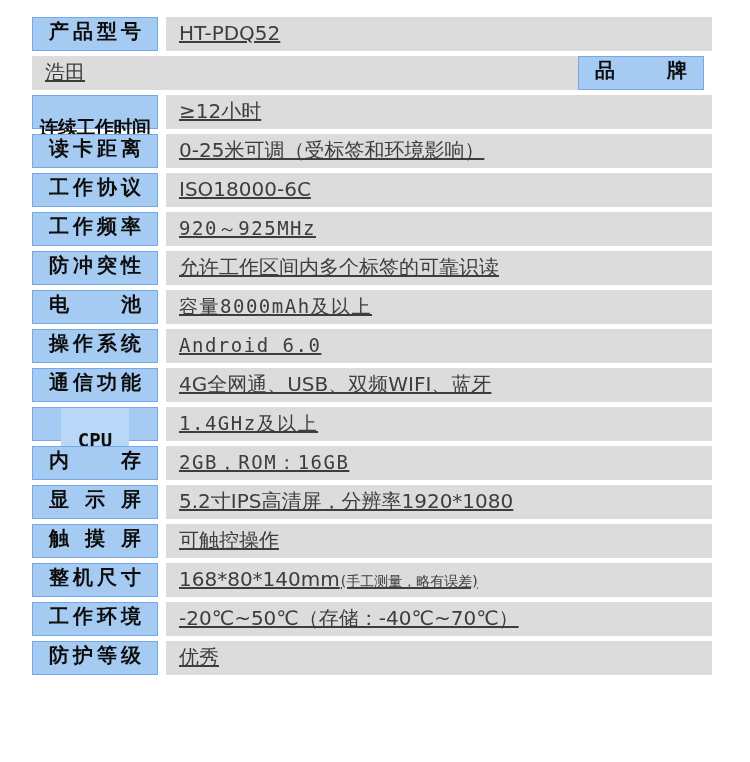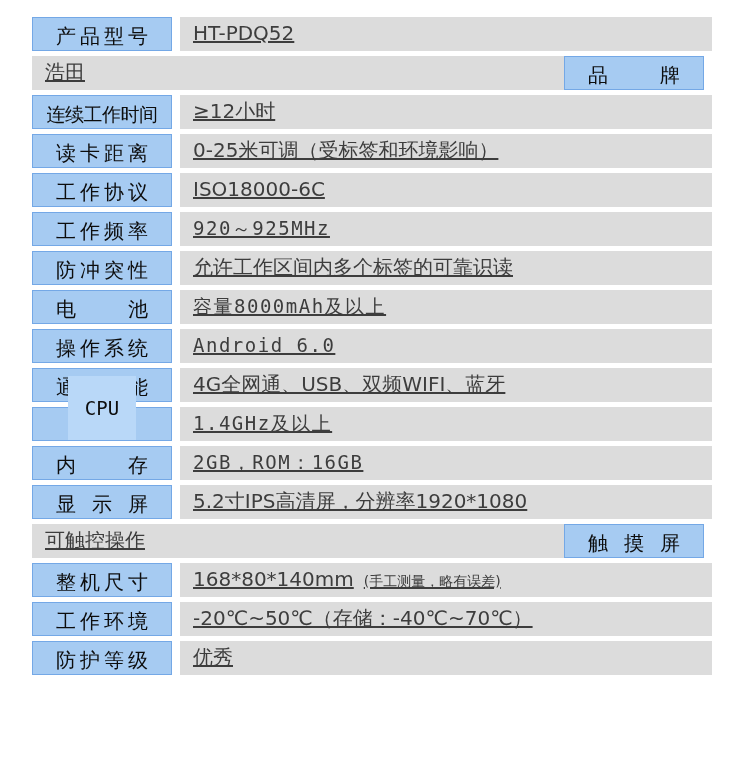--- a/index.html
+++ b/index.html
@@ -24,28 +24,28 @@
     top: 17px;
     width: 680px;
   }
   .row {
     display: flex;
     height: 34px;
     margin-bottom: 5px;
   }
   .cell.label {
     box-sizing: border-box;
-    width: 140px;
+    width: 126px;
     margin-right: 8px;
     background: var(--label-bg);
     border: 1px solid var(--label-border);
     display: flex;
-    align-items: flex-end;
+    align-items: flex-start;
     justify-content: center;
-    font-weight: normal;
+    font-weight: bold;
     font-size: 20px;
     color: var(--label-text);
     flex: none;
   }
   .label-text {
     display: inline-block;
     width: 92px;
     text-align: justify;
     text-align-last: justify;
     white-space: nowrap;
@@ -81,21 +81,21 @@
   }
   .value-text { vertical-align: baseline; }
   .value-text.mono {
     font-family: "DejaVu Sans Mono", "Liberation Mono", "DejaVu Sans", monospace;
     font-size: 19px;
     letter-spacing: 1.5px;
   }
   .value-note {
     font-size: 14px;
     vertical-align: baseline;
-    margin-left: 10px;
+    margin-left: 1px;
     text-align: center;
   }
 </style>
 </head>
 <body>
 
 <div class="spec-table" id="rows">
   <div class="row">
     <div class="cell label">
       <span class="label-text">产品型号</span>
@@ -207,26 +207,26 @@
   <div class="row">
     <div class="cell label">
       <span class="label-text">显示屏</span>
     </div>
     <div class="cell value">
       <span class="value-text">5.2寸IPS高清屏，分辨率1920*1080</span>
     </div>
   </div>
 
   <div class="row">
+    <div class="cell label">
+      <span class="label-text">触摸屏</span>
+    </div>
     <div class="cell value">
       <span class="value-text">可触控操作</span>
     </div>
-    <div class="cell label">
-      <span class="label-text">触摸屏</span>
-    </div>
   </div>
 
   <div class="row">
     <div class="cell label">
       <span class="label-text">整机尺寸</span>
     </div>
     <div class="cell value">
       <span class="value-text">168*80*140mm</span><span class="value-note">(手工测量，略有误差)</span>
     </div>
   </div>

